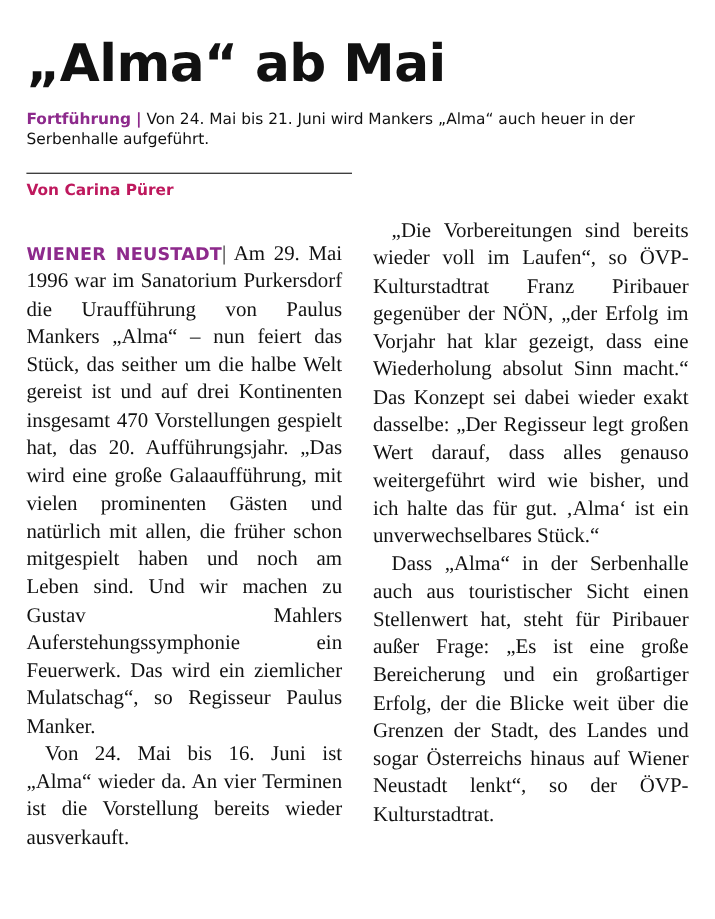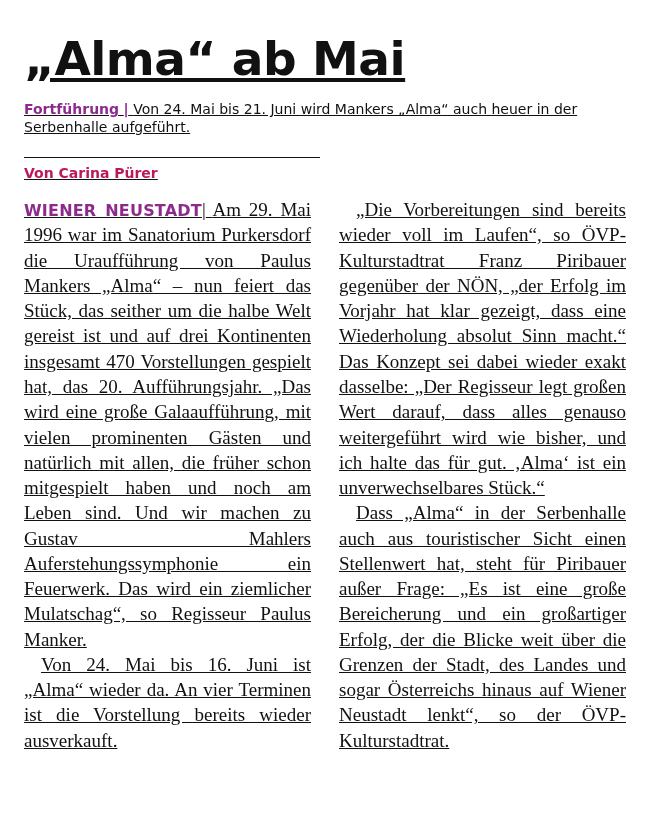--- a/index.html
+++ b/index.html
@@ -14,21 +14,20 @@
     color: #111111;
     position: relative;
     overflow: hidden;
   }
   .page {
     width: 650px;
     height: 691px;
     box-sizing: border-box;
     padding: 34px 24px 10px 24px;
     position: relative;
-    text-decoration: underline;
   }
   .headline {
     font-family: "DejaVu Sans", sans-serif;
     font-weight: bold;
     font-size: 47px;
     line-height: 1.05;
     letter-spacing: -0.5px;
     color: #111111;
     margin: 0 0 18px 0;
   }
@@ -76,20 +75,21 @@
     hyphens: auto;
     -webkit-hyphens: auto;
     margin: 0;
   }
   .body-text p {
     margin: 0;
     text-indent: 17px;
   }
   .body-text p.first {
     text-indent: 0;
+    margin-top: 21px;
   }
   .dateline {
     font-family: "DejaVu Sans", sans-serif;
     font-weight: bold;
     font-size: 16px;
     color: #8d2a8c;
     letter-spacing: 0.2px;
   }
   .dateline-bar {
     font-family: "Liberation Serif", serif;

